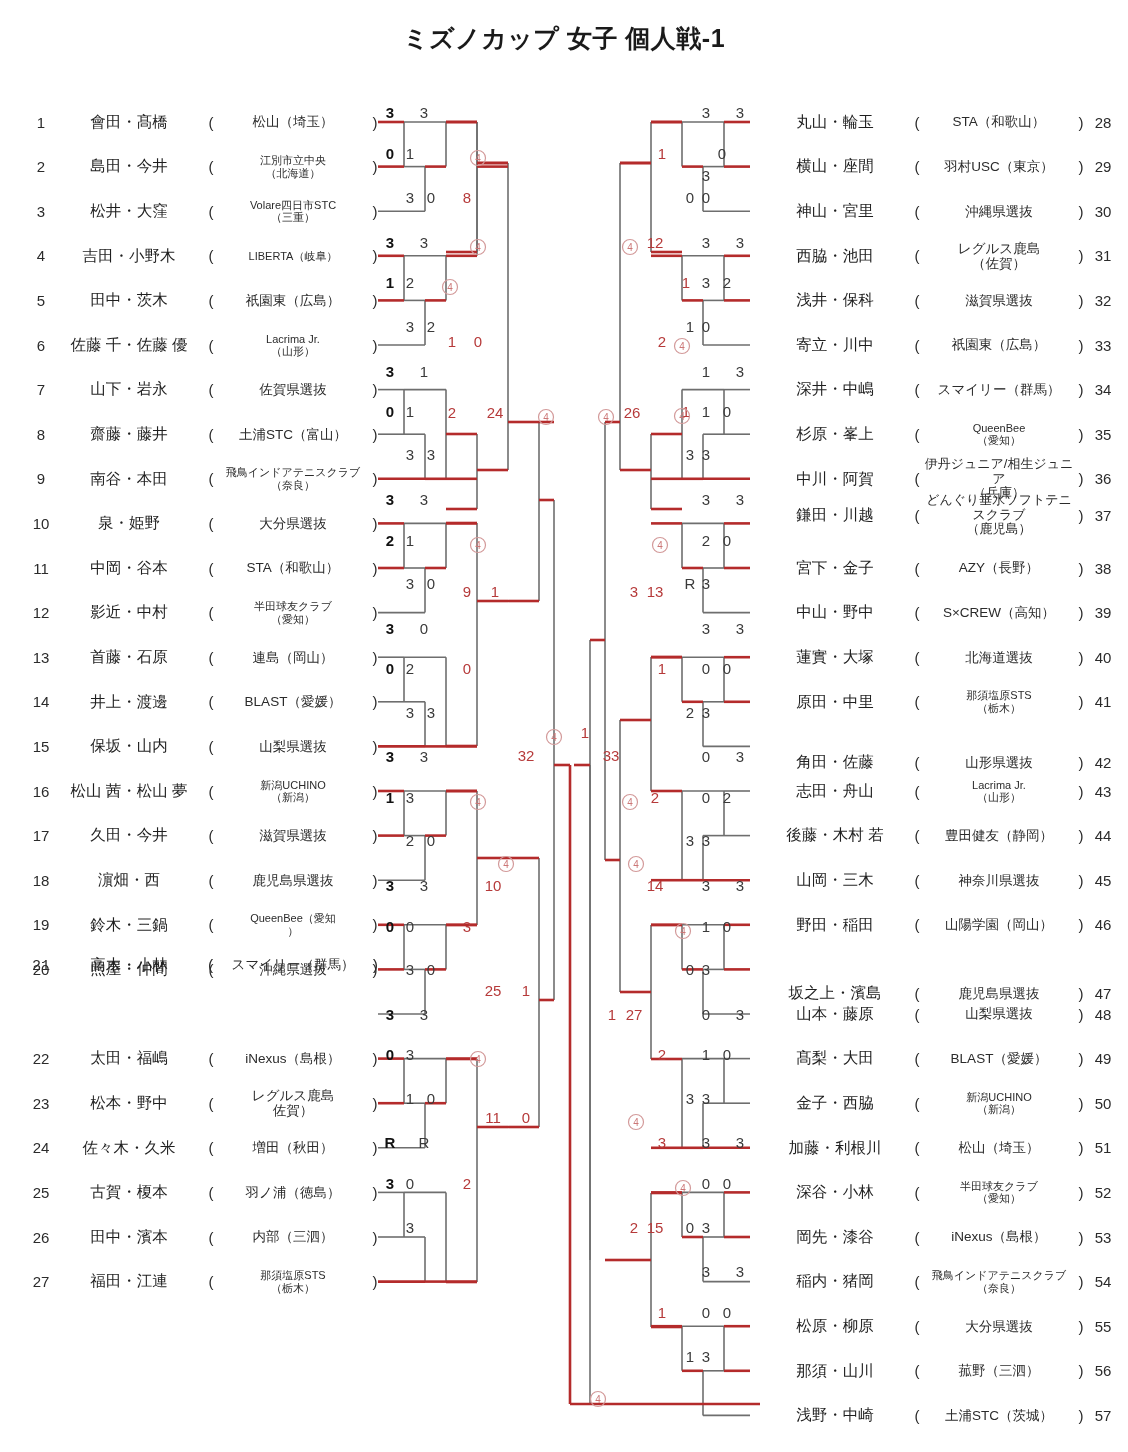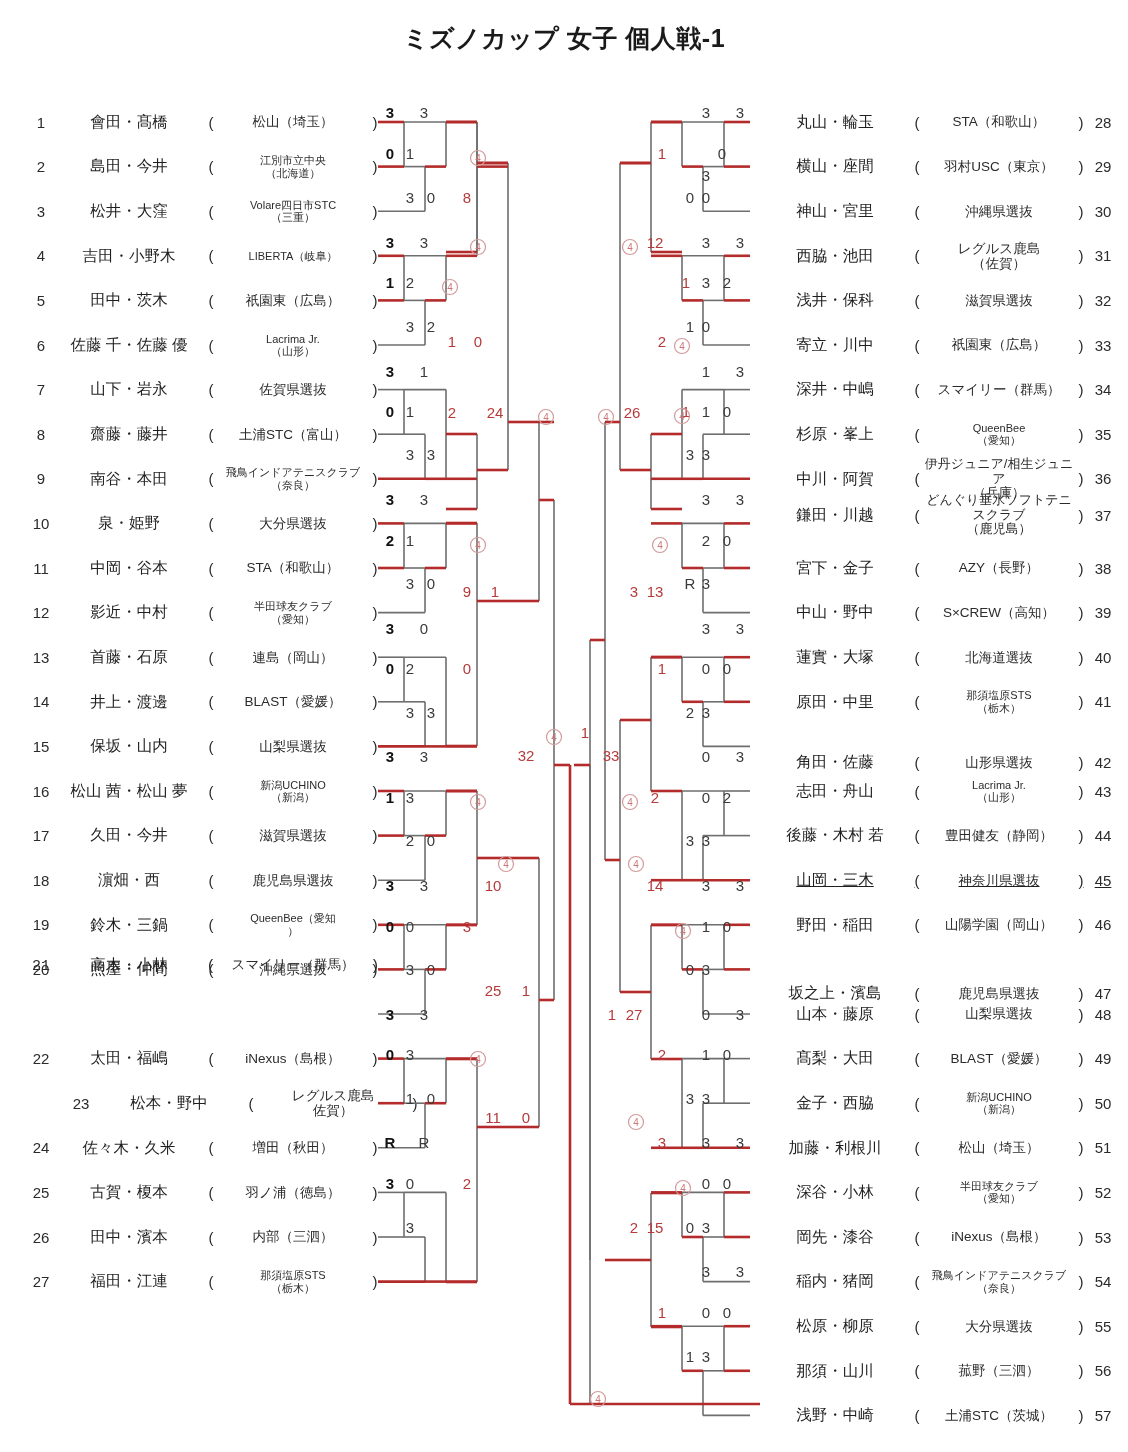--- a/index.html
+++ b/index.html
@@ -181,21 +181,21 @@
       <span class="club">スマイリー（群馬）</span>
       <span class="paren">)</span>
     </div>
     <div class="row" style="top: 1041.6px;">
       <span class="num">22</span>
       <span class="pname">太田・福嶋</span>
       <span class="paren">(</span>
       <span class="club">iNexus（島根）</span>
       <span class="paren">)</span>
     </div>
-    <div class="row" style="top: 1086.2px; margin-left: 40px;">
+    <div class="row" style="top: 1086.2px;">
       <span class="num">23</span>
       <span class="pname">松本・野中</span>
       <span class="paren">(</span>
       <span class="club">レグルス鹿島<br>佐賀）</span>
       <span class="paren">)</span>
     </div>
     <div class="row" style="top: 1130.8px;">
       <span class="num">24</span>
       <span class="pname">佐々木・久米</span>
       <span class="paren">(</span>
@@ -337,21 +337,21 @@
       <span class="paren">)</span>
       <span class="num r">43</span>
     </div>
     <div class="row" style="top: 818.6px;">
       <span class="pname">後藤・木村 若</span>
       <span class="paren">(</span>
       <span class="club">豊田健友（静岡）</span>
       <span class="paren">)</span>
       <span class="num r">44</span>
     </div>
-    <div class="row" style="top: 863.2px; text-decoration: underline;">
+    <div class="row" style="top: 863.2px;">
       <span class="pname">山岡・三木</span>
       <span class="paren">(</span>
       <span class="club">神奈川県選抜</span>
       <span class="paren">)</span>
       <span class="num r">45</span>
     </div>
     <div class="row" style="top: 907.8px;">
       <span class="pname">野田・稲田</span>
       <span class="paren">(</span>
       <span class="club">山陽学園（岡山）</span>

